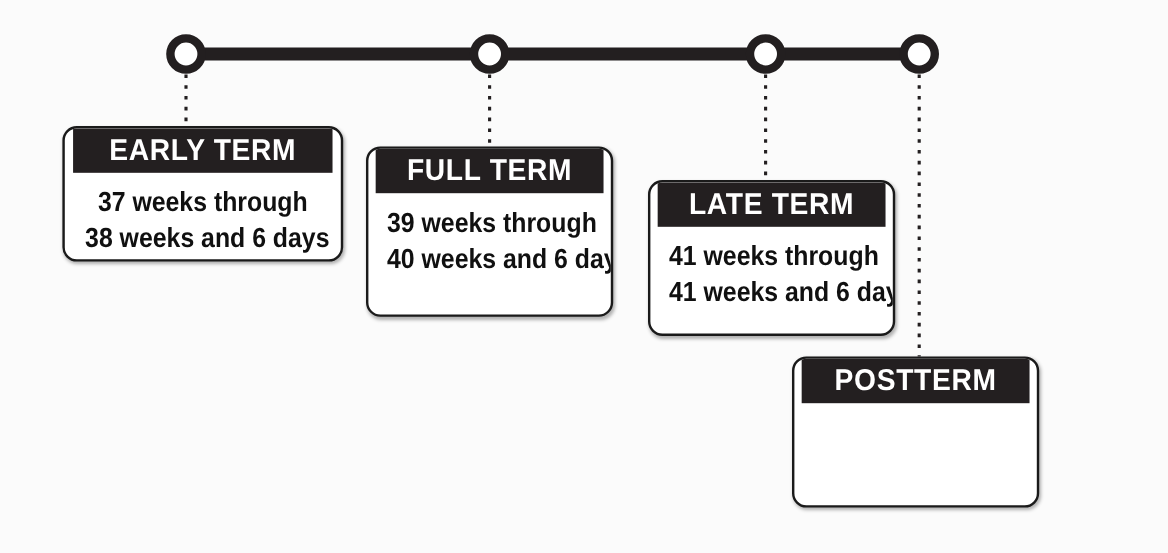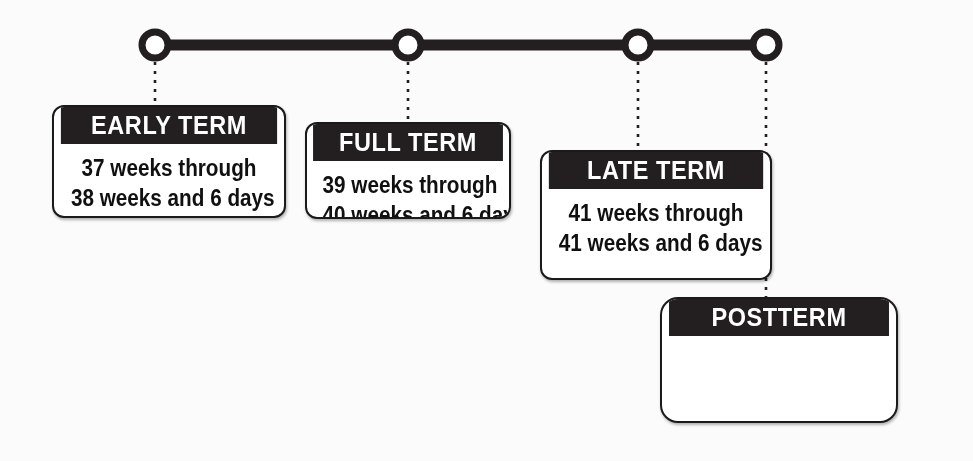--- a/index.html
+++ b/index.html
@@ -87,32 +87,32 @@
   </svg>
 
   <div id="cards-layer">
       <div class="card" style="left: 52px; top: 105px; width: 234px; height: 113px;">
         <div class="card-header">EARLY TERM</div>
         <div class="card-body">
           <span class="line">37 weeks through</span>
           <span class="line">38 weeks and 6 days</span>
         </div>
       </div>
-      <div class="card" style="left: 305px; top: 122px; width: 206px; height: 97px;">
+      <div class="card" style="left: 305px; top: 122px; width: 206px; height: 142px;">
         <div class="card-header">FULL TERM</div>
         <div class="card-body">
           <span class="line">39 weeks through</span>
           <span class="line">40 weeks and 6 days</span>
         </div>
       </div>
-      <div class="card" style="left: 540px; top: 150px; width: 232px; height: 130px;">
+      <div class="card" style="left: 540px; top: 150px; width: 206px; height: 130px;">
         <div class="card-header">LATE TERM</div>
         <div class="card-body">
           <span class="line">41 weeks through</span>
           <span class="line">41 weeks and 6 days</span>
         </div>
       </div>
-      <div class="card" style="left: 660px; top: 297px; width: 238px; height: 126px; border-radius: 18px;">
+      <div class="card" style="left: 660px; top: 297px; width: 206px; height: 126px;">
         <div class="card-header">POSTTERM</div>
       </div>
     </div>
 
 </div>
 
 </body></html>

